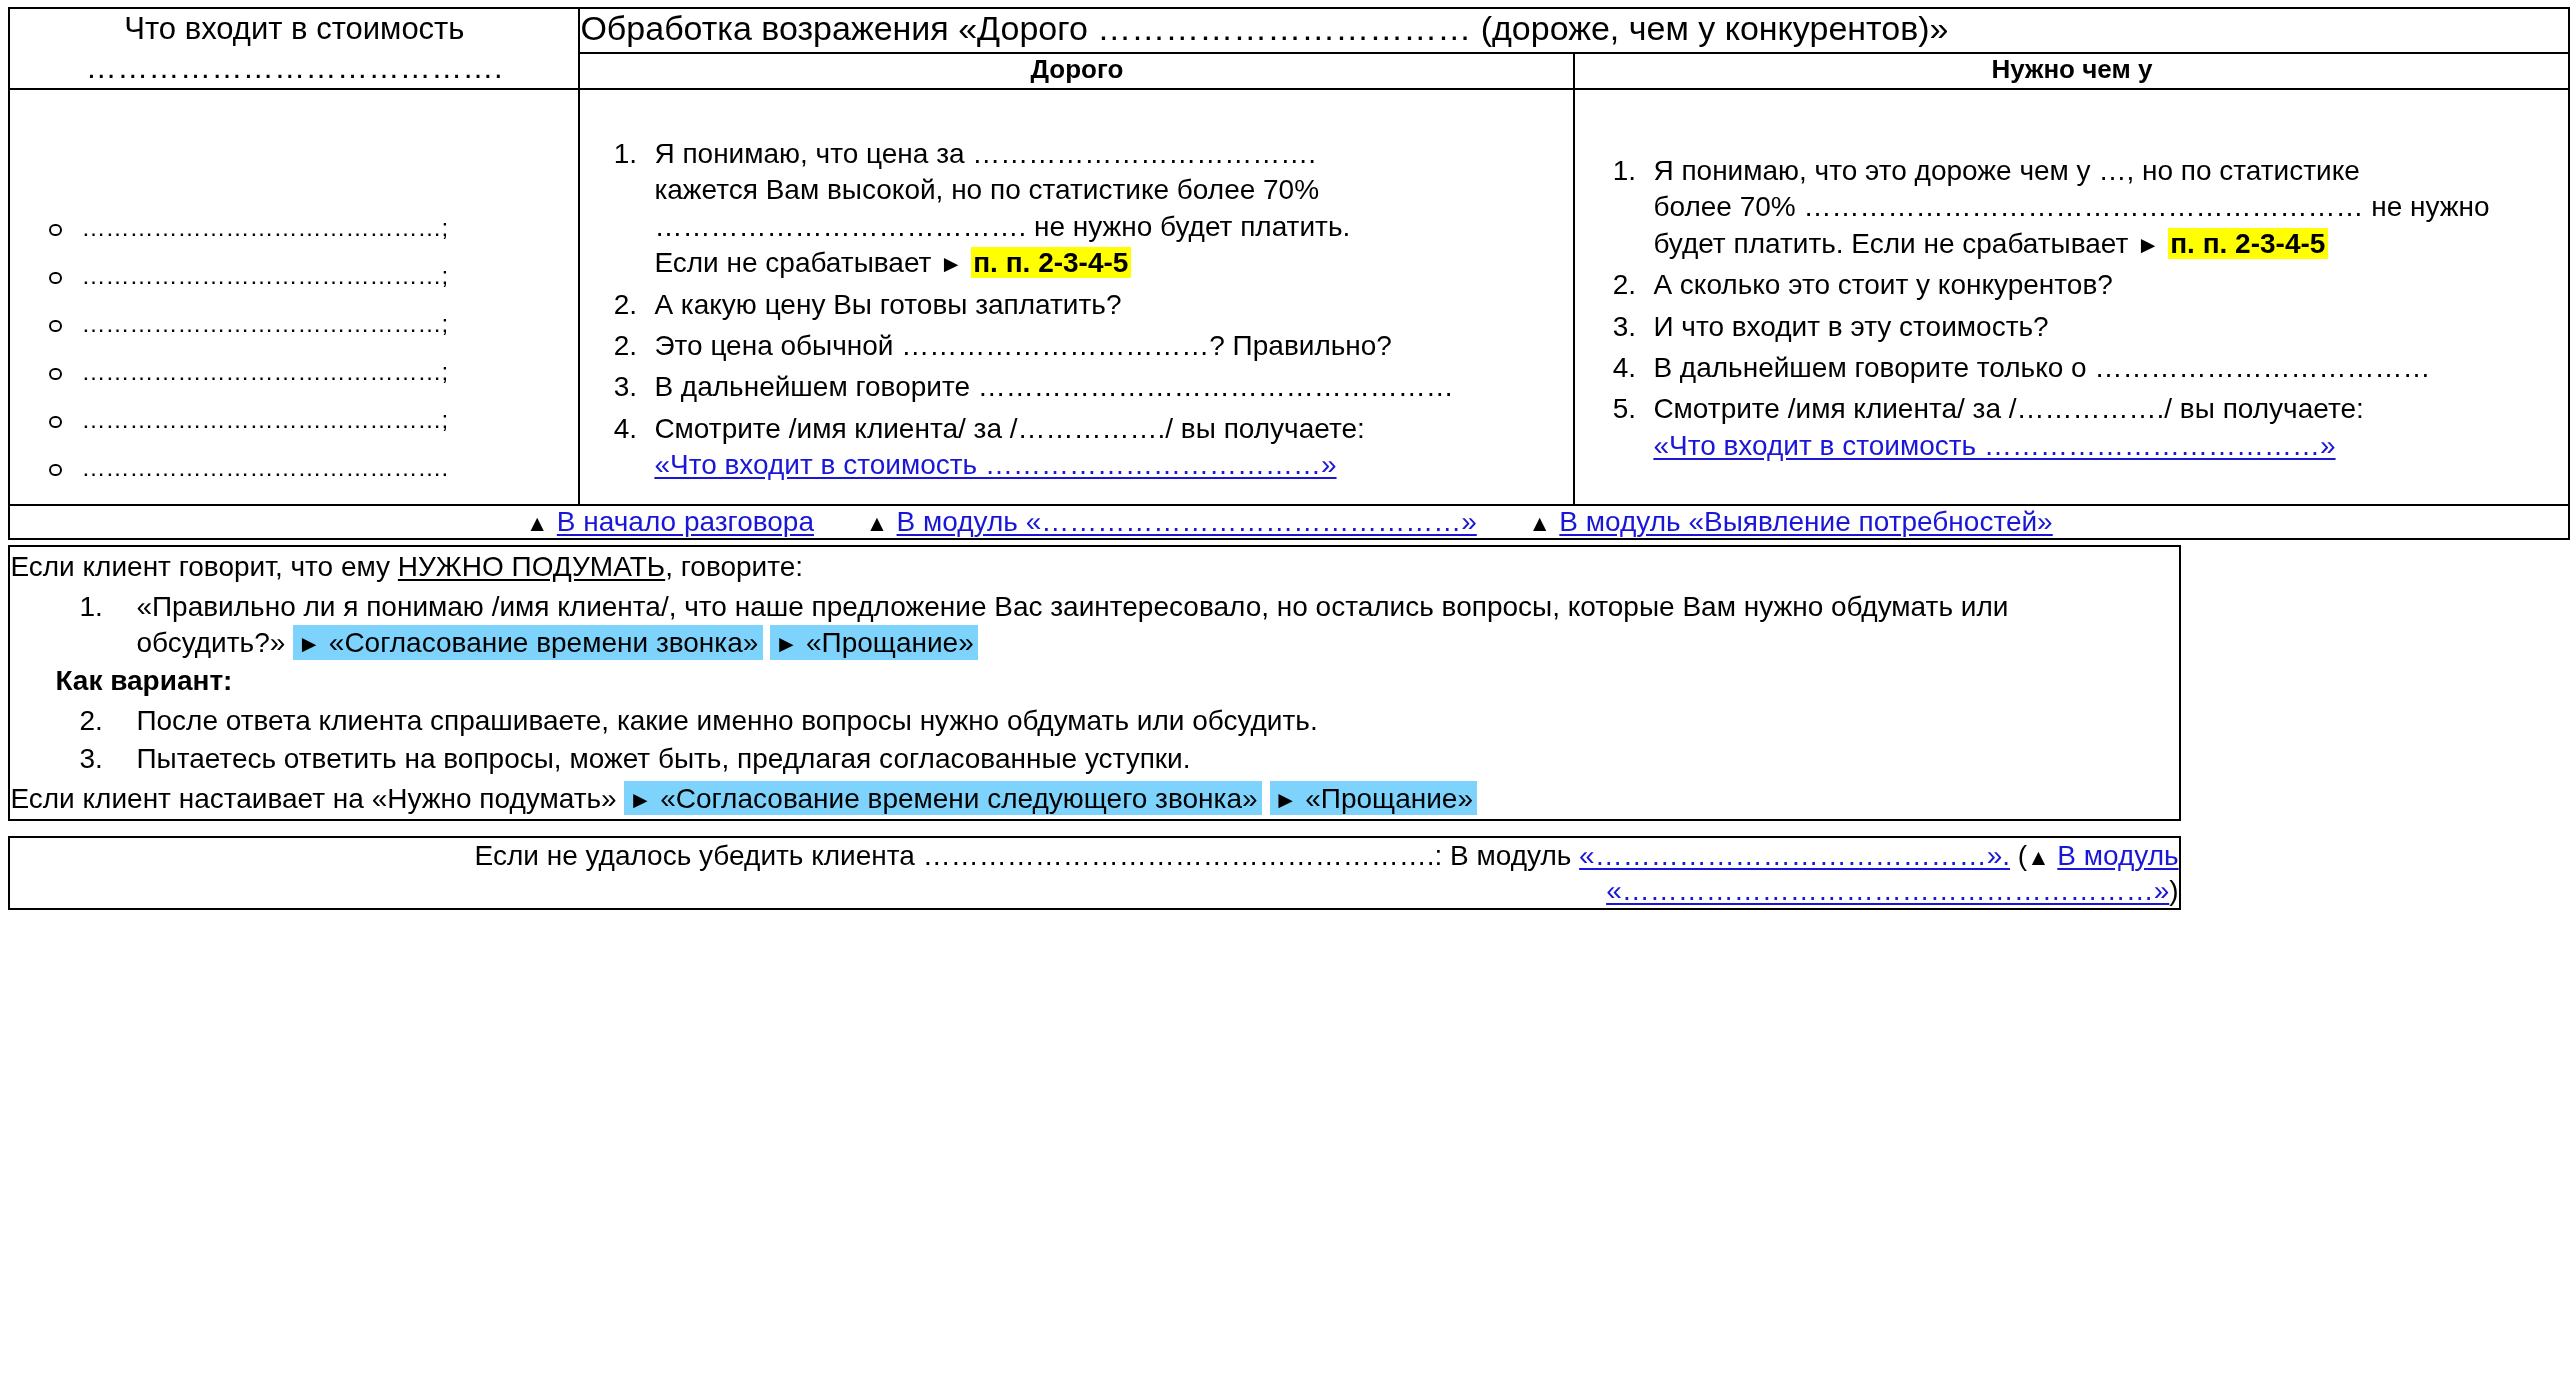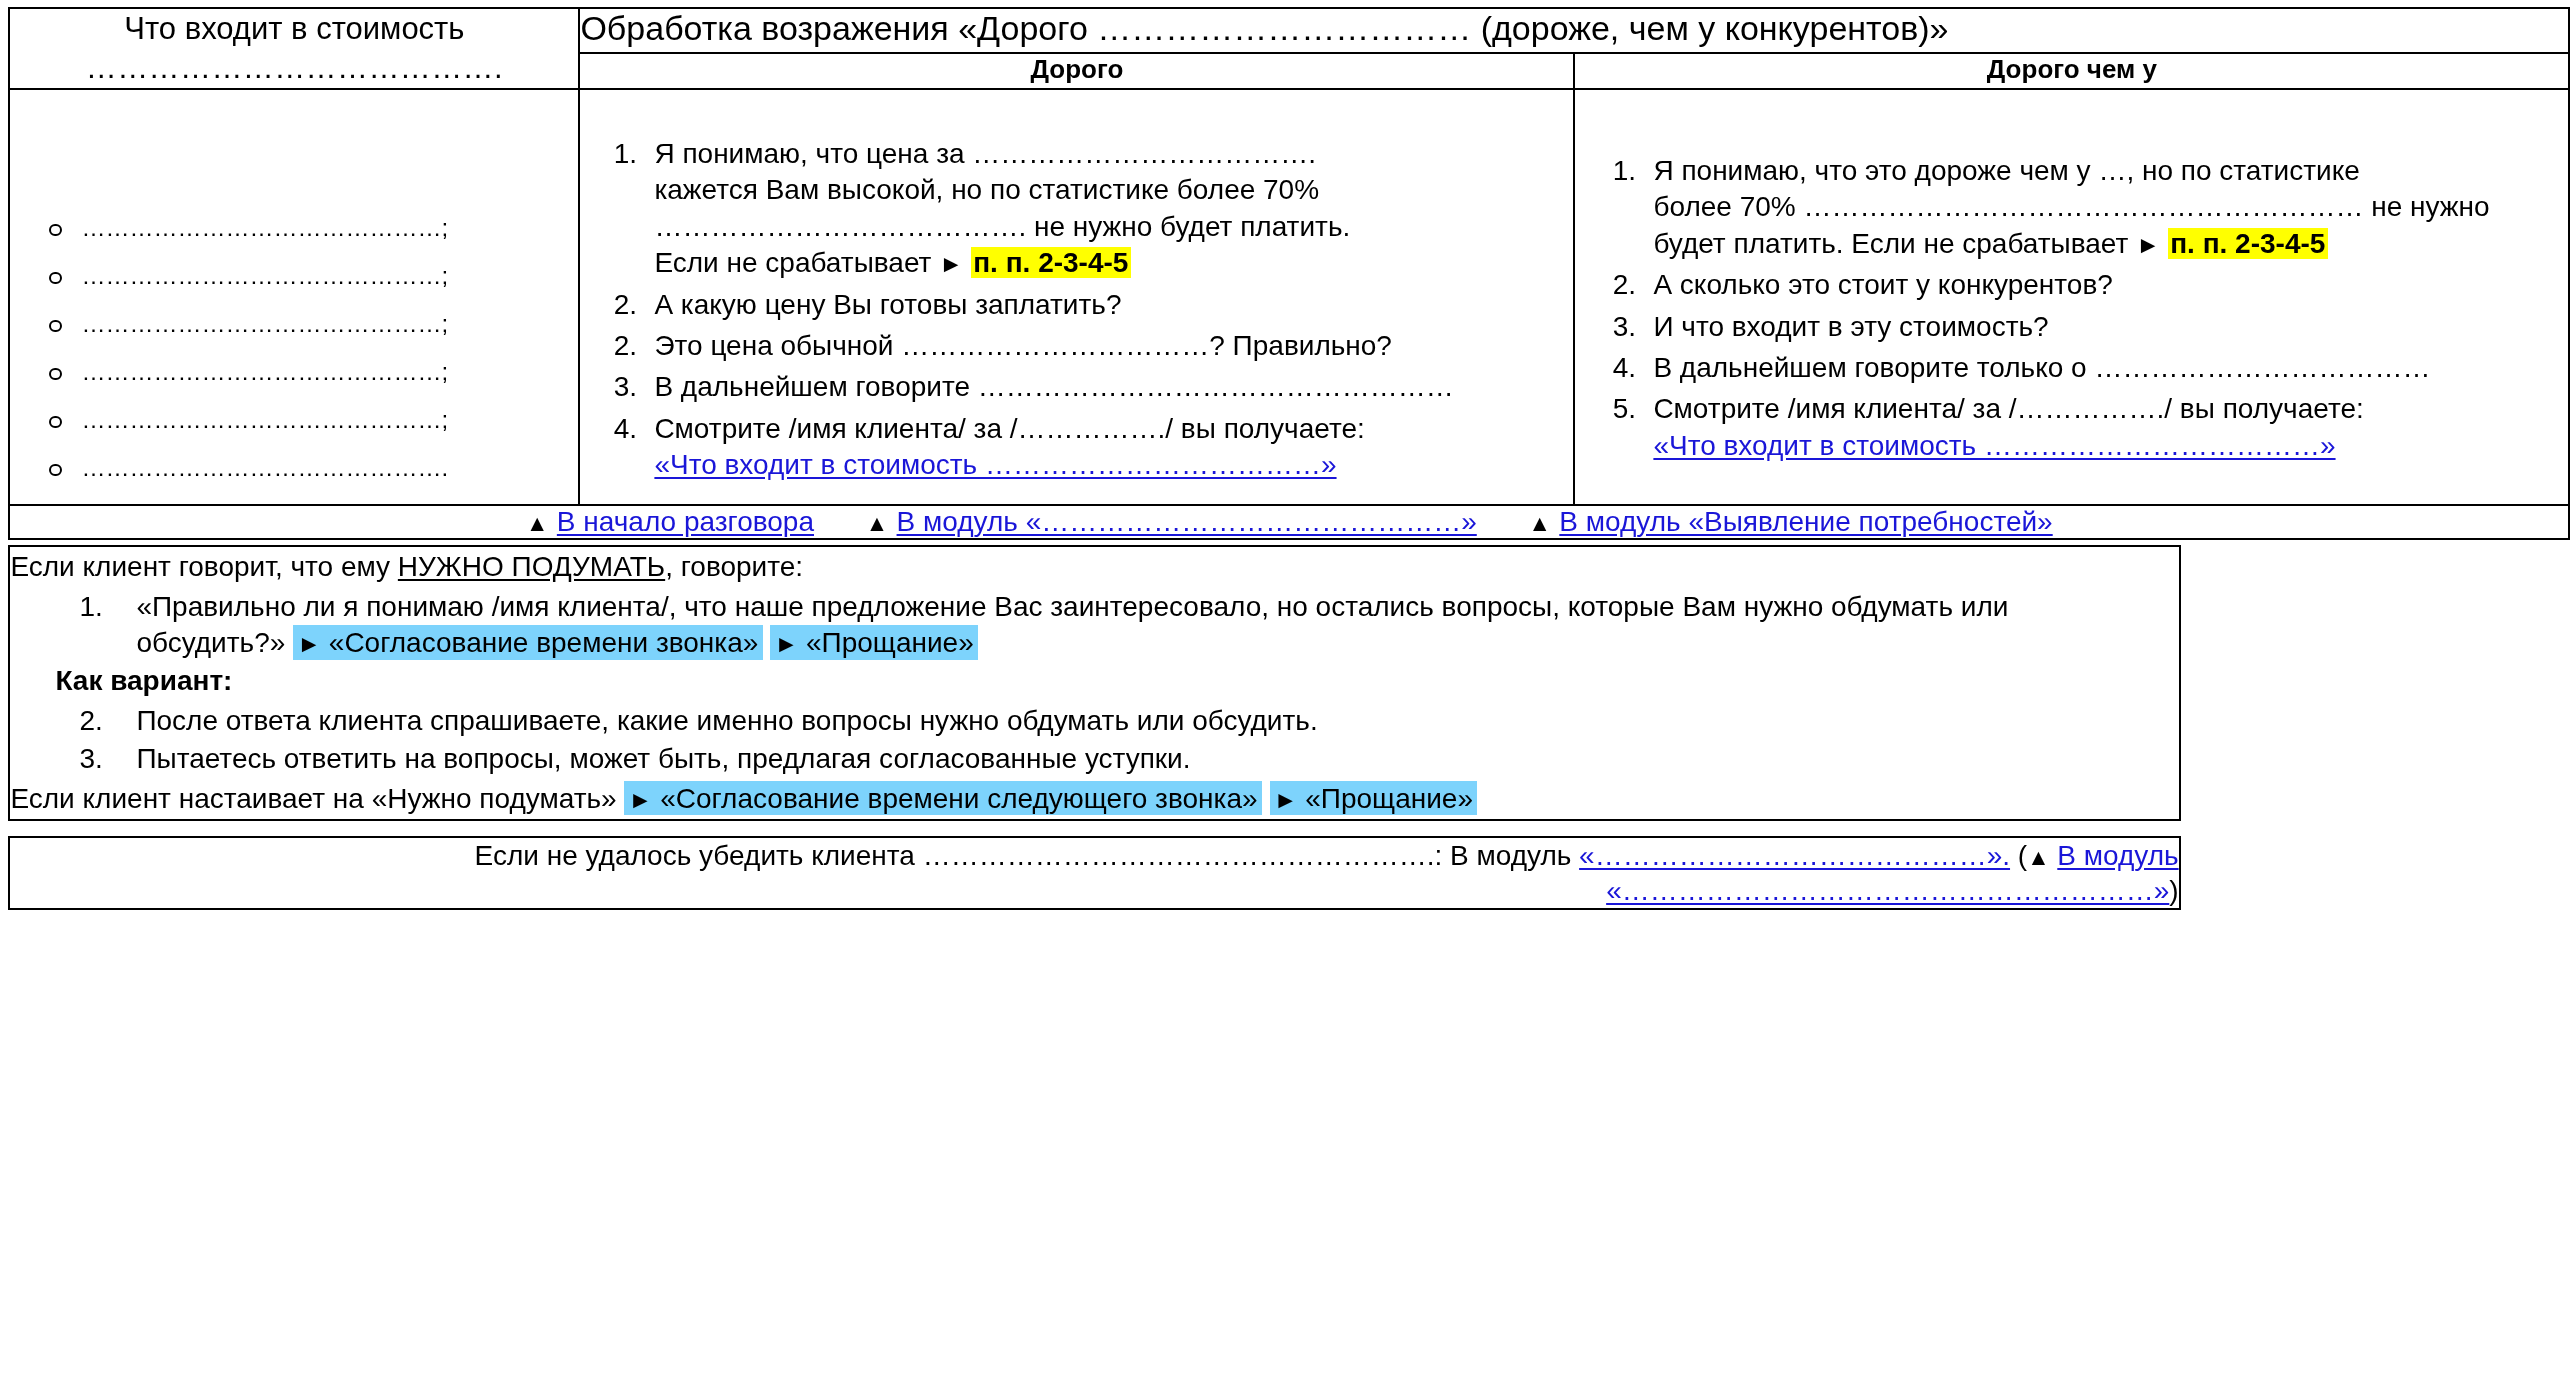--- a/index.html
+++ b/index.html
@@ -206,21 +206,21 @@
         <tr>
       <td class="cell-title-left" rowspan="2">
         <div class="l1">Что входит в стоимость</div>
         <div class="l2">………………………………….</div>
       </td>
       <td class="cell-title-main" colspan="2">Обработка возражения «Дорого …………………………… (дороже, чем у конкурентов)»</td>
     </tr>
 
     <tr>
       <td class="cell-subhead">Дорого</td>
-      <td class="cell-subhead">Дорого чем у</td>
+      <td class="cell-subhead">Нужно чем у</td>
     </tr>
 
     <tr>
 
       <td class="cell-body">
         <ul class="checklist">
           <li>………………………………………;</li>
           <li>………………………………………;</li>
           <li>………………………………………;</li>
           <li>………………………………………;</li>

